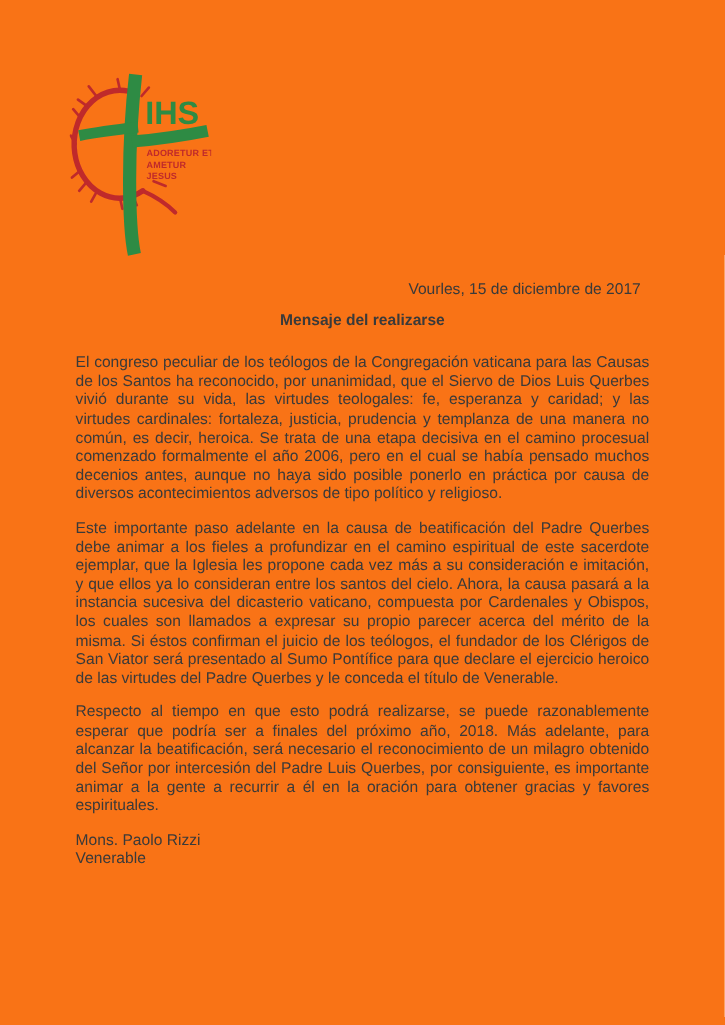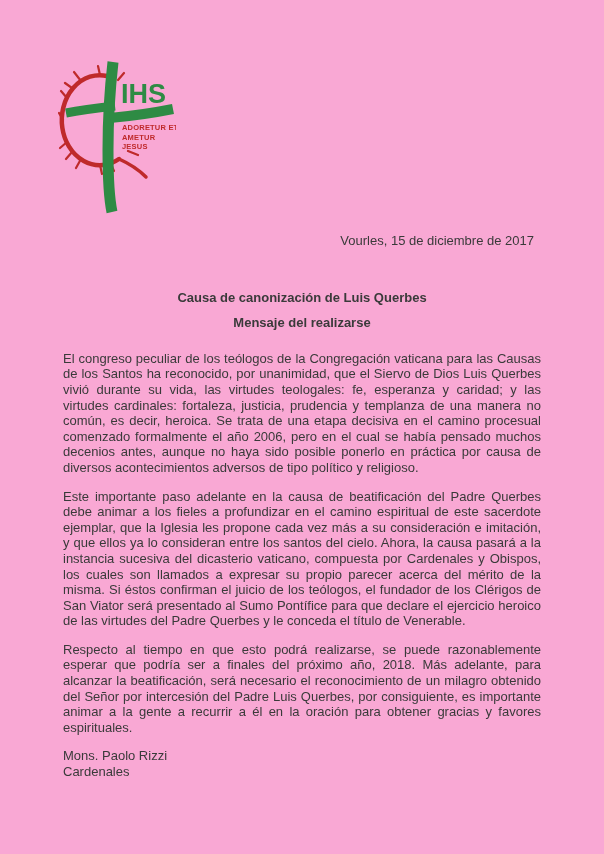--- a/index.html
+++ b/index.html
@@ -1,20 +1,20 @@
 <!DOCTYPE html>
 <html><head>
 <meta charset="utf-8">
 <style>
   html, body { margin: 0; padding: 0; background: #ffffff; }
   .page {
     position: relative;
     width: 604px;
     height: 854px;
-    background: #f9a8d4;
+    background: #f97316;
     font-family: "Liberation Sans", sans-serif;
     color: #3a3a3a;
     overflow: hidden;
   }
   .logo {
     position: absolute;
     left: 58px;
     top: 58px;
     width: 118px;
     height: 158px;
@@ -74,28 +74,27 @@
 
       <text x="64" y="72" font-size="7.5" font-weight="bold" letter-spacing="0.2" fill="#bf2a2b">ADORETUR ET</text>
       <text x="64" y="82" font-size="7.5" font-weight="bold" letter-spacing="0.2" fill="#bf2a2b">AMETUR</text>
       <text x="64" y="91" font-size="7.5" font-weight="bold" letter-spacing="0.2" fill="#bf2a2b">JESUS</text>
     </svg>
   </div>
 
   <div class="content">
     <div class="dateline">Vourles, 15 de diciembre de 2017</div>
 
-    <div class="letter-title">Causa de canonización de Luis Querbes</div>
     <div class="letter-subtitle">Mensaje del realizarse</div>
 
     <div class="body-paragraphs">
       <p class="para">El congreso peculiar de los teólogos de la Congregación vaticana para las Causas de los Santos ha reconocido, por unanimidad, que el Siervo de Dios Luis Querbes vivió durante su vida, las virtudes teologales: fe, esperanza y caridad; y las virtudes cardinales: fortaleza, justicia, prudencia y templanza de una manera no común, es decir, heroica. Se trata de una etapa decisiva en el camino procesual comenzado formalmente el año 2006, pero en el cual se había pensado muchos decenios antes, aunque no haya sido posible ponerlo en práctica por causa de diversos acontecimientos adversos de tipo político y religioso.</p>
       <p class="para">Este importante paso adelante en la causa de beatificación del Padre Querbes debe animar a los fieles a profundizar en el camino espiritual de este sacerdote ejemplar, que la Iglesia les propone cada vez más a su consideración e imitación, y que ellos ya lo consideran entre los santos del cielo. Ahora, la causa pasará a la instancia sucesiva del dicasterio vaticano, compuesta por Cardenales y Obispos, los cuales son llamados a expresar su propio parecer acerca del mérito de la misma. Si éstos confirman el juicio de los teólogos, el fundador de los Clérigos de San Viator será presentado al Sumo Pontífice para que declare el ejercicio heroico de las virtudes del Padre Querbes y le conceda el título de Venerable.</p>
       <p class="para">Respecto al tiempo en que esto podrá realizarse, se puede razonablemente esperar que podría ser a finales del próximo año, 2018. Más adelante, para alcanzar la beatificación, será necesario el reconocimiento de un milagro obtenido del Señor por intercesión del Padre Luis Querbes, por consiguiente, es importante animar a la gente a recurrir a él en la oración para obtener gracias y favores espirituales.</p>
     </div>
 
     <div class="signature">
       <div>Mons. Paolo Rizzi</div>
-      <div>Cardenales</div>
+      <div>Venerable</div>
     </div>
   </div>
 
 </div>
 
 </body></html>

